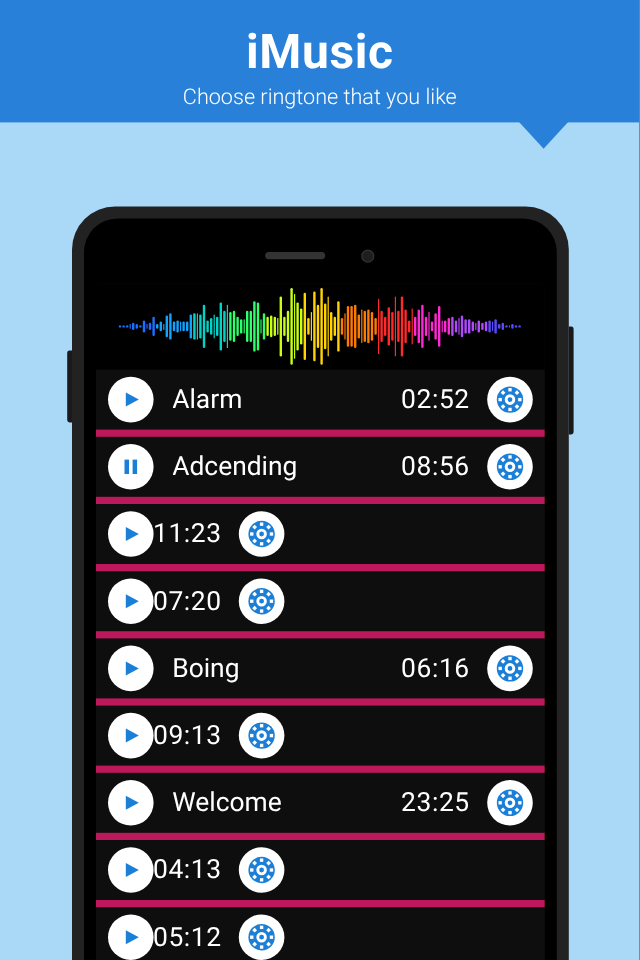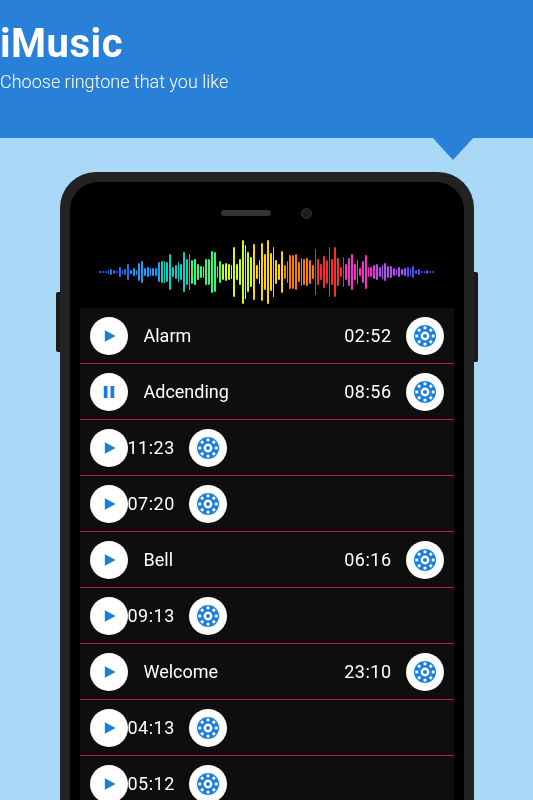--- a/index.html
+++ b/index.html
@@ -4,22 +4,23 @@
 <style>
   * { margin: 0; padding: 0; box-sizing: border-box; }
   body {
     width: 533px; height: 800px;
     background: #a9d9f6;
     font-family: -apple-system, "Segoe UI", Roboto, sans-serif;
     overflow: hidden;
   }
   .header {
     background: #2980d8;
-    height: 138px;
+    height: 102px;
     padding-top: 20px;
+    text-align: center;
     color: #fff;
     position: relative;
   }
   .header h1 {
     font-size: 40px;
     font-weight: 700;
     letter-spacing: 0.5px;
   }
   .header p {
     font-size: 18px;
@@ -74,23 +75,23 @@
     gap: 1px;
     padding: 0 20px;
   }
   .bar { width: 2px; border-radius: 1px; }
   .list { }
   .row {
     display: flex;
     align-items: center;
     height: 56px;
     padding: 0 10px;
-    border-bottom: 1px solid #be185d;
+    border-bottom: 6px solid #be185d;
     color: #fff;
-    font-size: 18px;
+    font-size: 22px;
   }
   .playbtn, .gearbtn {
     width: 38px; height: 38px;
     border-radius: 50%;
     background: #fff;
     display: flex; align-items: center; justify-content: center;
     flex-shrink: 0;
   }
   .playbtn svg, .gearbtn svg { display: block; }
   .name { flex: 1; margin-left: 16px; font-weight: 400; white-space: nowrap; overflow: hidden; text-overflow: ellipsis; }
@@ -345,21 +346,21 @@
                 </g>
               </svg>
             </div>
     </div>
           <div class="row">
       <div class="playbtn">
               <svg width="20" height="20" viewBox="0 0 24 24">
                 <path d="M7 5 L20 12 L7 19 Z" fill="#1b7fd8"></path>
               </svg>
             </div>
-      <div class="name">Bell</div>
+      <div class="name">Boing</div>
       <div class="time">06:16</div>
       <div class="gearbtn">
               <svg width="24" height="24" viewBox="0 0 24 24">
                 <circle cx="12" cy="12" r="11" fill="#1b7fd8"></circle>
                 <g fill="#fff">
                   <circle cx="12" cy="12" r="3.2" fill="none" stroke="#fff" stroke-width="2.4"></circle>
                   <g>
                     <rect x="18.8" y="10.6" width="2.8" height="2.8" transform="rotate(0 20.2 12)"></rect>
                     <rect x="16.39827560572969" y="16.39827560572969" width="2.8" height="2.8" transform="rotate(45 17.79827560572969 17.79827560572969)"></rect>
                     <rect x="10.6" y="18.8" width="2.8" height="2.8" transform="rotate(90 12 20.2)"></rect>
@@ -399,21 +400,21 @@
               </svg>
             </div>
     </div>
           <div class="row">
       <div class="playbtn">
               <svg width="20" height="20" viewBox="0 0 24 24">
                 <path d="M7 5 L20 12 L7 19 Z" fill="#1b7fd8"></path>
               </svg>
             </div>
       <div class="name">Welcome</div>
-      <div class="time">23:10</div>
+      <div class="time">23:25</div>
       <div class="gearbtn">
               <svg width="24" height="24" viewBox="0 0 24 24">
                 <circle cx="12" cy="12" r="11" fill="#1b7fd8"></circle>
                 <g fill="#fff">
                   <circle cx="12" cy="12" r="3.2" fill="none" stroke="#fff" stroke-width="2.4"></circle>
                   <g>
                     <rect x="18.8" y="10.6" width="2.8" height="2.8" transform="rotate(0 20.2 12)"></rect>
                     <rect x="16.39827560572969" y="16.39827560572969" width="2.8" height="2.8" transform="rotate(45 17.79827560572969 17.79827560572969)"></rect>
                     <rect x="10.6" y="18.8" width="2.8" height="2.8" transform="rotate(90 12 20.2)"></rect>
                     <rect x="4.801724394270311" y="16.39827560572969" width="2.8" height="2.8" transform="rotate(135 6.201724394270311 17.79827560572969)"></rect>

